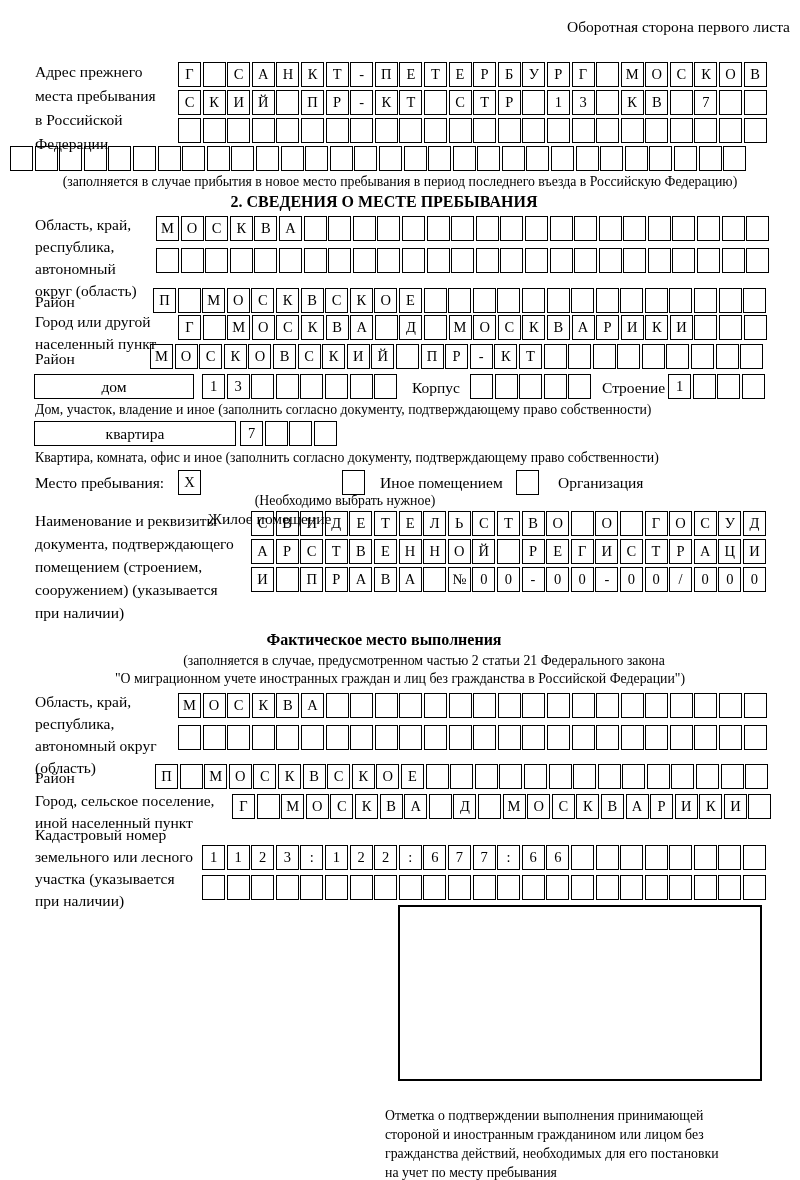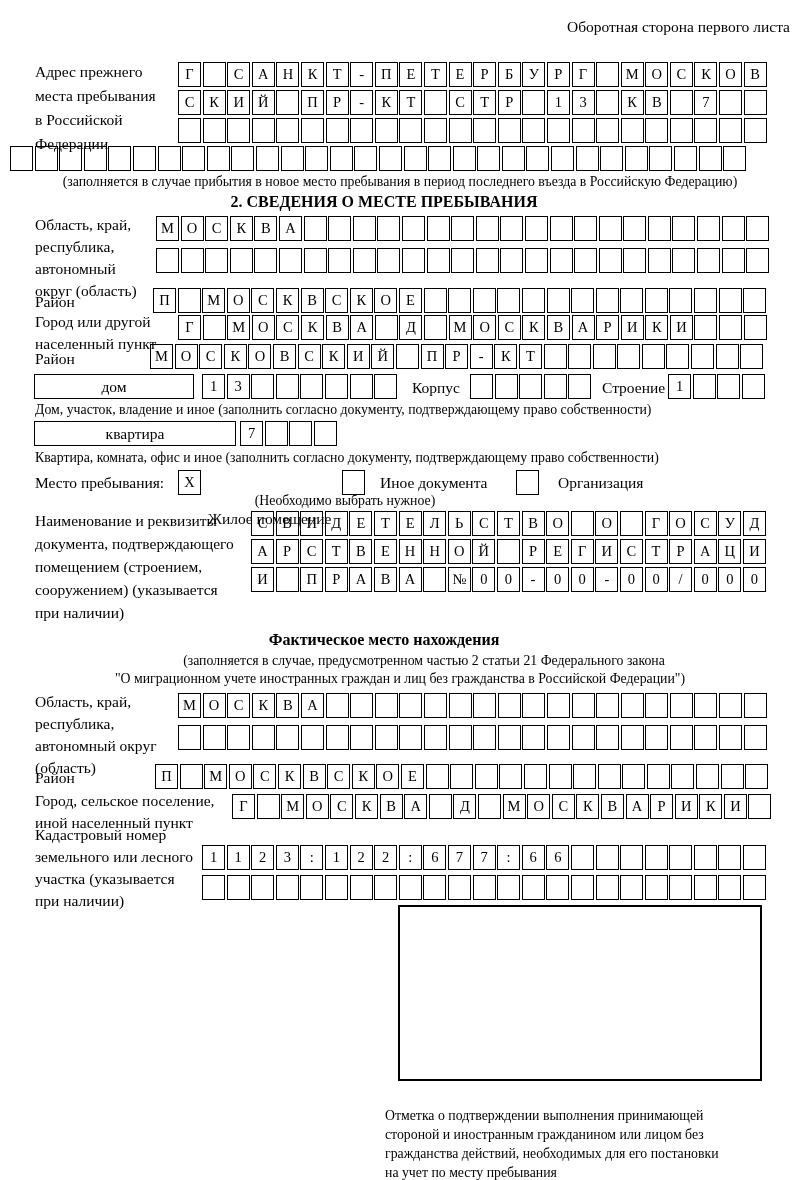--- a/index.html
+++ b/index.html
@@ -341,21 +341,21 @@
       <span class="cell"></span>
       <span class="cell"></span>
       <span class="cell"></span>
     </div>
   <div class="small-note" style="left:35px;top:450px;">Квартира, комната, офис и иное (заполнить согласно документу, подтверждающему право собственности)</div>
 
   <div class="lbl" style="left:35px;top:471px;">Место пребывания:</div>
   <div class="chk" style="left:178px;top:470px;">X</div>
   <div class="lbl" style="left:208px;top:471px;margin-top:36px;">Жилое помещение</div>
   <div class="chk" style="left:342px;top:470px;"></div>
-  <div class="lbl" style="left:380px;top:471px;">Иное документа</div>
+  <div class="lbl" style="left:380px;top:471px;">Иное помещением</div>
   <div class="chk" style="left:516px;top:470px;"></div>
   <div class="lbl" style="left:558px;top:471px;">Организация</div>
   <div class="center-note" style="top:493px;width:690px;">(Необходимо выбрать нужное)</div>
 
   <div class="lbl lines" style="left:35px;top:509px;line-height:23px;">
       <div>Наименование и реквизиты</div>
       <div>документа, подтверждающего</div>
       <div>помещением (строением,</div>
       <div>сооружением) (указывается</div>
       <div>при наличии)</div>
@@ -423,21 +423,21 @@
       <span class="cell">0</span>
       <span class="cell">-</span>
       <span class="cell">0</span>
       <span class="cell">0</span>
       <span class="cell">/</span>
       <span class="cell">0</span>
       <span class="cell">0</span>
       <span class="cell">0</span>
     </div>
 
-  <div class="sec-title" style="top:631px;">Фактическое место нахождения</div>
+  <div class="sec-title" style="top:631px;">Фактическое место выполнения</div>
   <div class="center-note" style="top:653px;margin-left:24px;">(заполняется в случае, предусмотренном частью 2 статьи 21 Федерального закона</div>
   <div class="center-note" style="top:671px;">"О миграционном учете иностранных граждан и лиц без гражданства в Российской Федерации")</div>
 
   <div class="lbl lines" style="left:35px;top:691px;line-height:22px;">
       <div>Область, край,</div>
       <div>республика,</div>
       <div>автономный округ</div>
       <div>(область)</div>
     </div>
   <div class="grid" style="left:178px;top:693px;">

